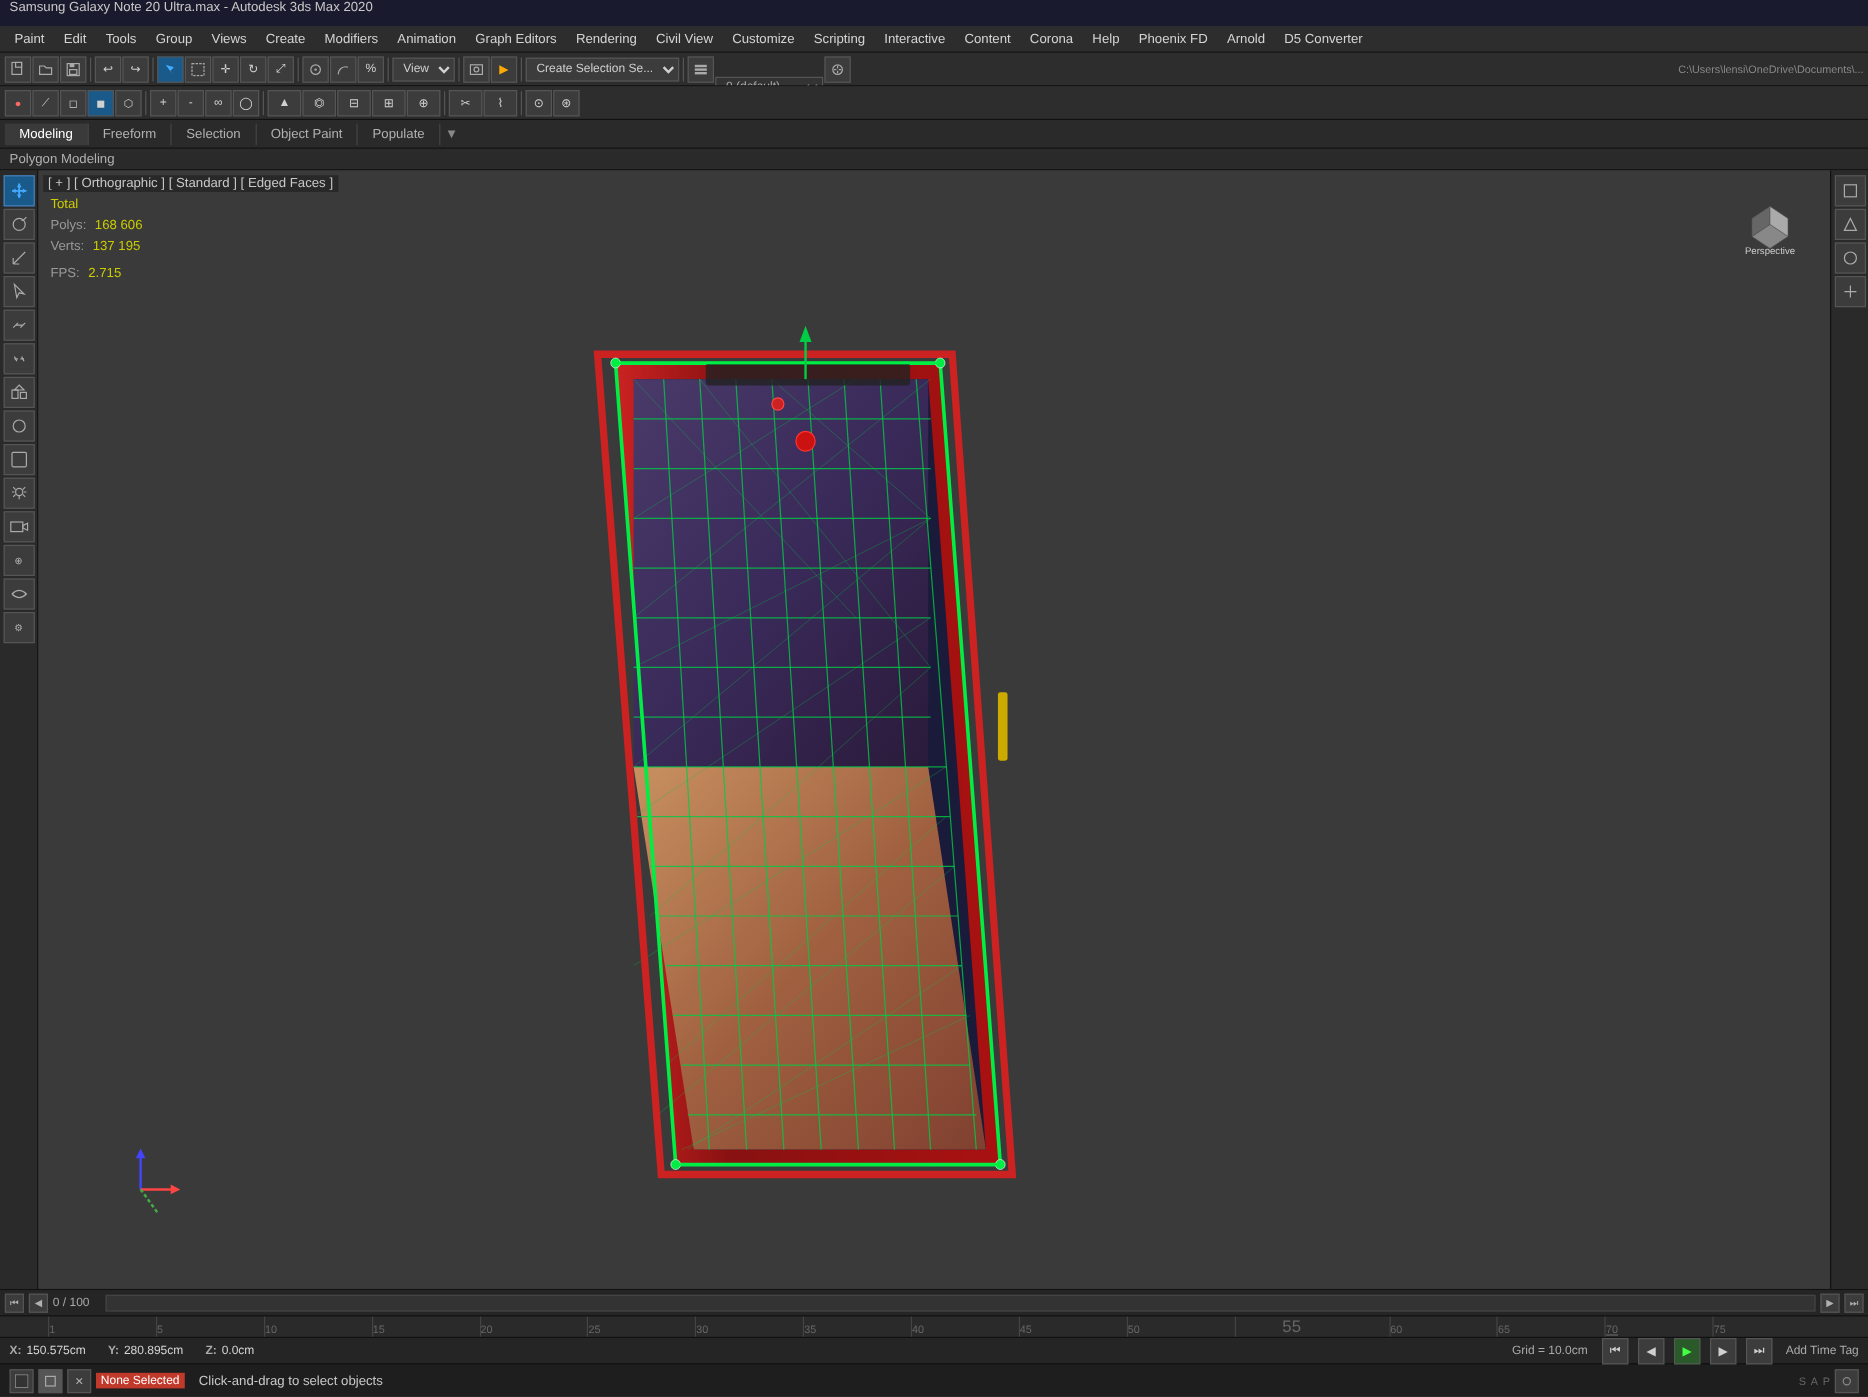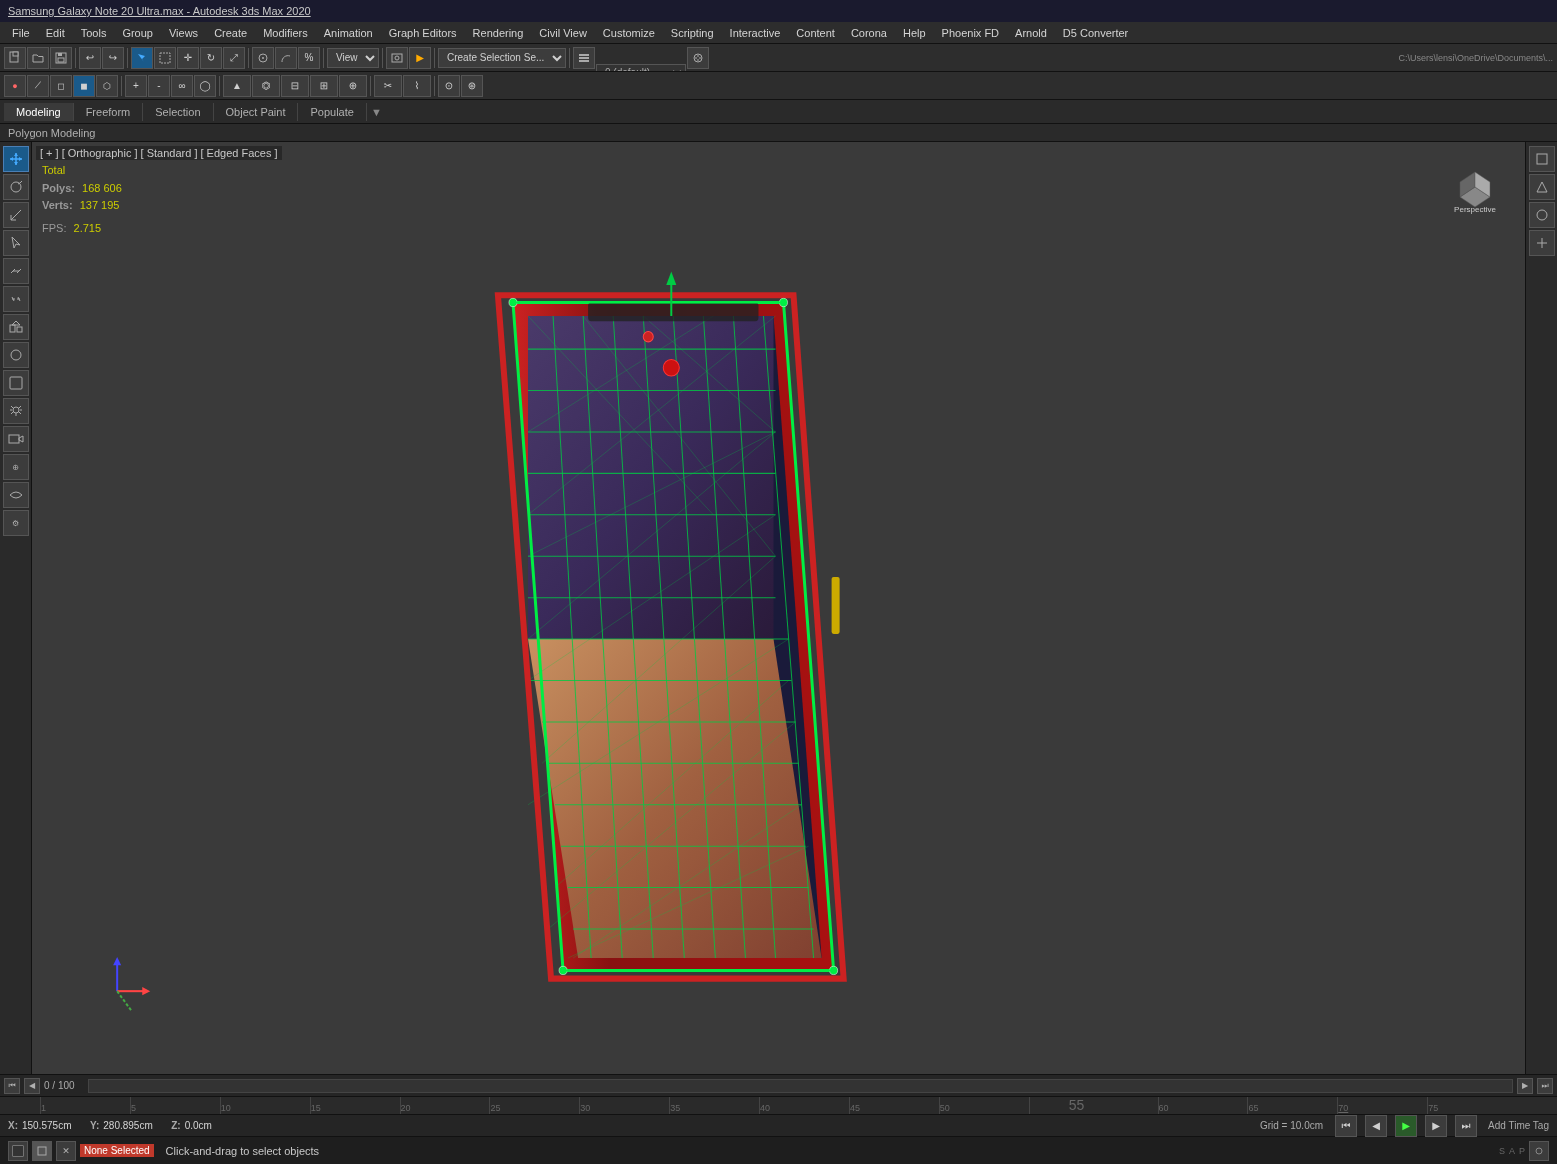--- a/index.html
+++ b/index.html
@@ -12,25 +12,24 @@
       color: #d4d4d4;
       overflow: hidden;
       user-select: none;
     }
 
     
     #title-bar {
       height: 22px;
       background: #1a1a2e;
       display: flex;
-      align-items: center;
+      align-items: flex-start;
       padding: 0 8px;
       color: #c8c8c8;
       font-size: 11px;
-      text-decoration: underline;
     }
 
     
     #menu-bar {
       height: 22px;
       background: #2d2d2d;
       display: flex;
       align-items: center;
       padding: 0 4px;
       border-bottom: 1px solid #111;
@@ -187,21 +186,21 @@
     
     #viewport-stats {
       position: absolute;
       top: 20px;
       left: 10px;
       font-size: 11px;
       color: #cccc00;
       z-index: 10;
       line-height: 1.6;
     }
-    .stat-label { color: #999; font-weight: bold; }
+    .stat-label { color: #999; }
     .stat-value { color: #cccc00; }
 
     
     #fps-display {
       position: absolute;
       top: 80px;
       left: 10px;
       font-size: 11px;
       z-index: 10;
     }
@@ -375,21 +374,21 @@
     }
   </style>
 </head>
 <body>
 
 <div id="title-bar">
   <span>Samsung Galaxy Note 20 Ultra.max - Autodesk 3ds Max 2020</span>
 </div>
 
 <div id="menu-bar">
-  <div class="menu-item">File</div>
+  <div class="menu-item">Paint</div>
   <div class="menu-item">Edit</div>
   <div class="menu-item">Tools</div>
   <div class="menu-item">Group</div>
   <div class="menu-item">Views</div>
   <div class="menu-item">Create</div>
   <div class="menu-item">Modifiers</div>
   <div class="menu-item">Animation</div>
   <div class="menu-item">Graph Editors</div>
   <div class="menu-item">Rendering</div>
   <div class="menu-item">Civil View</div>

